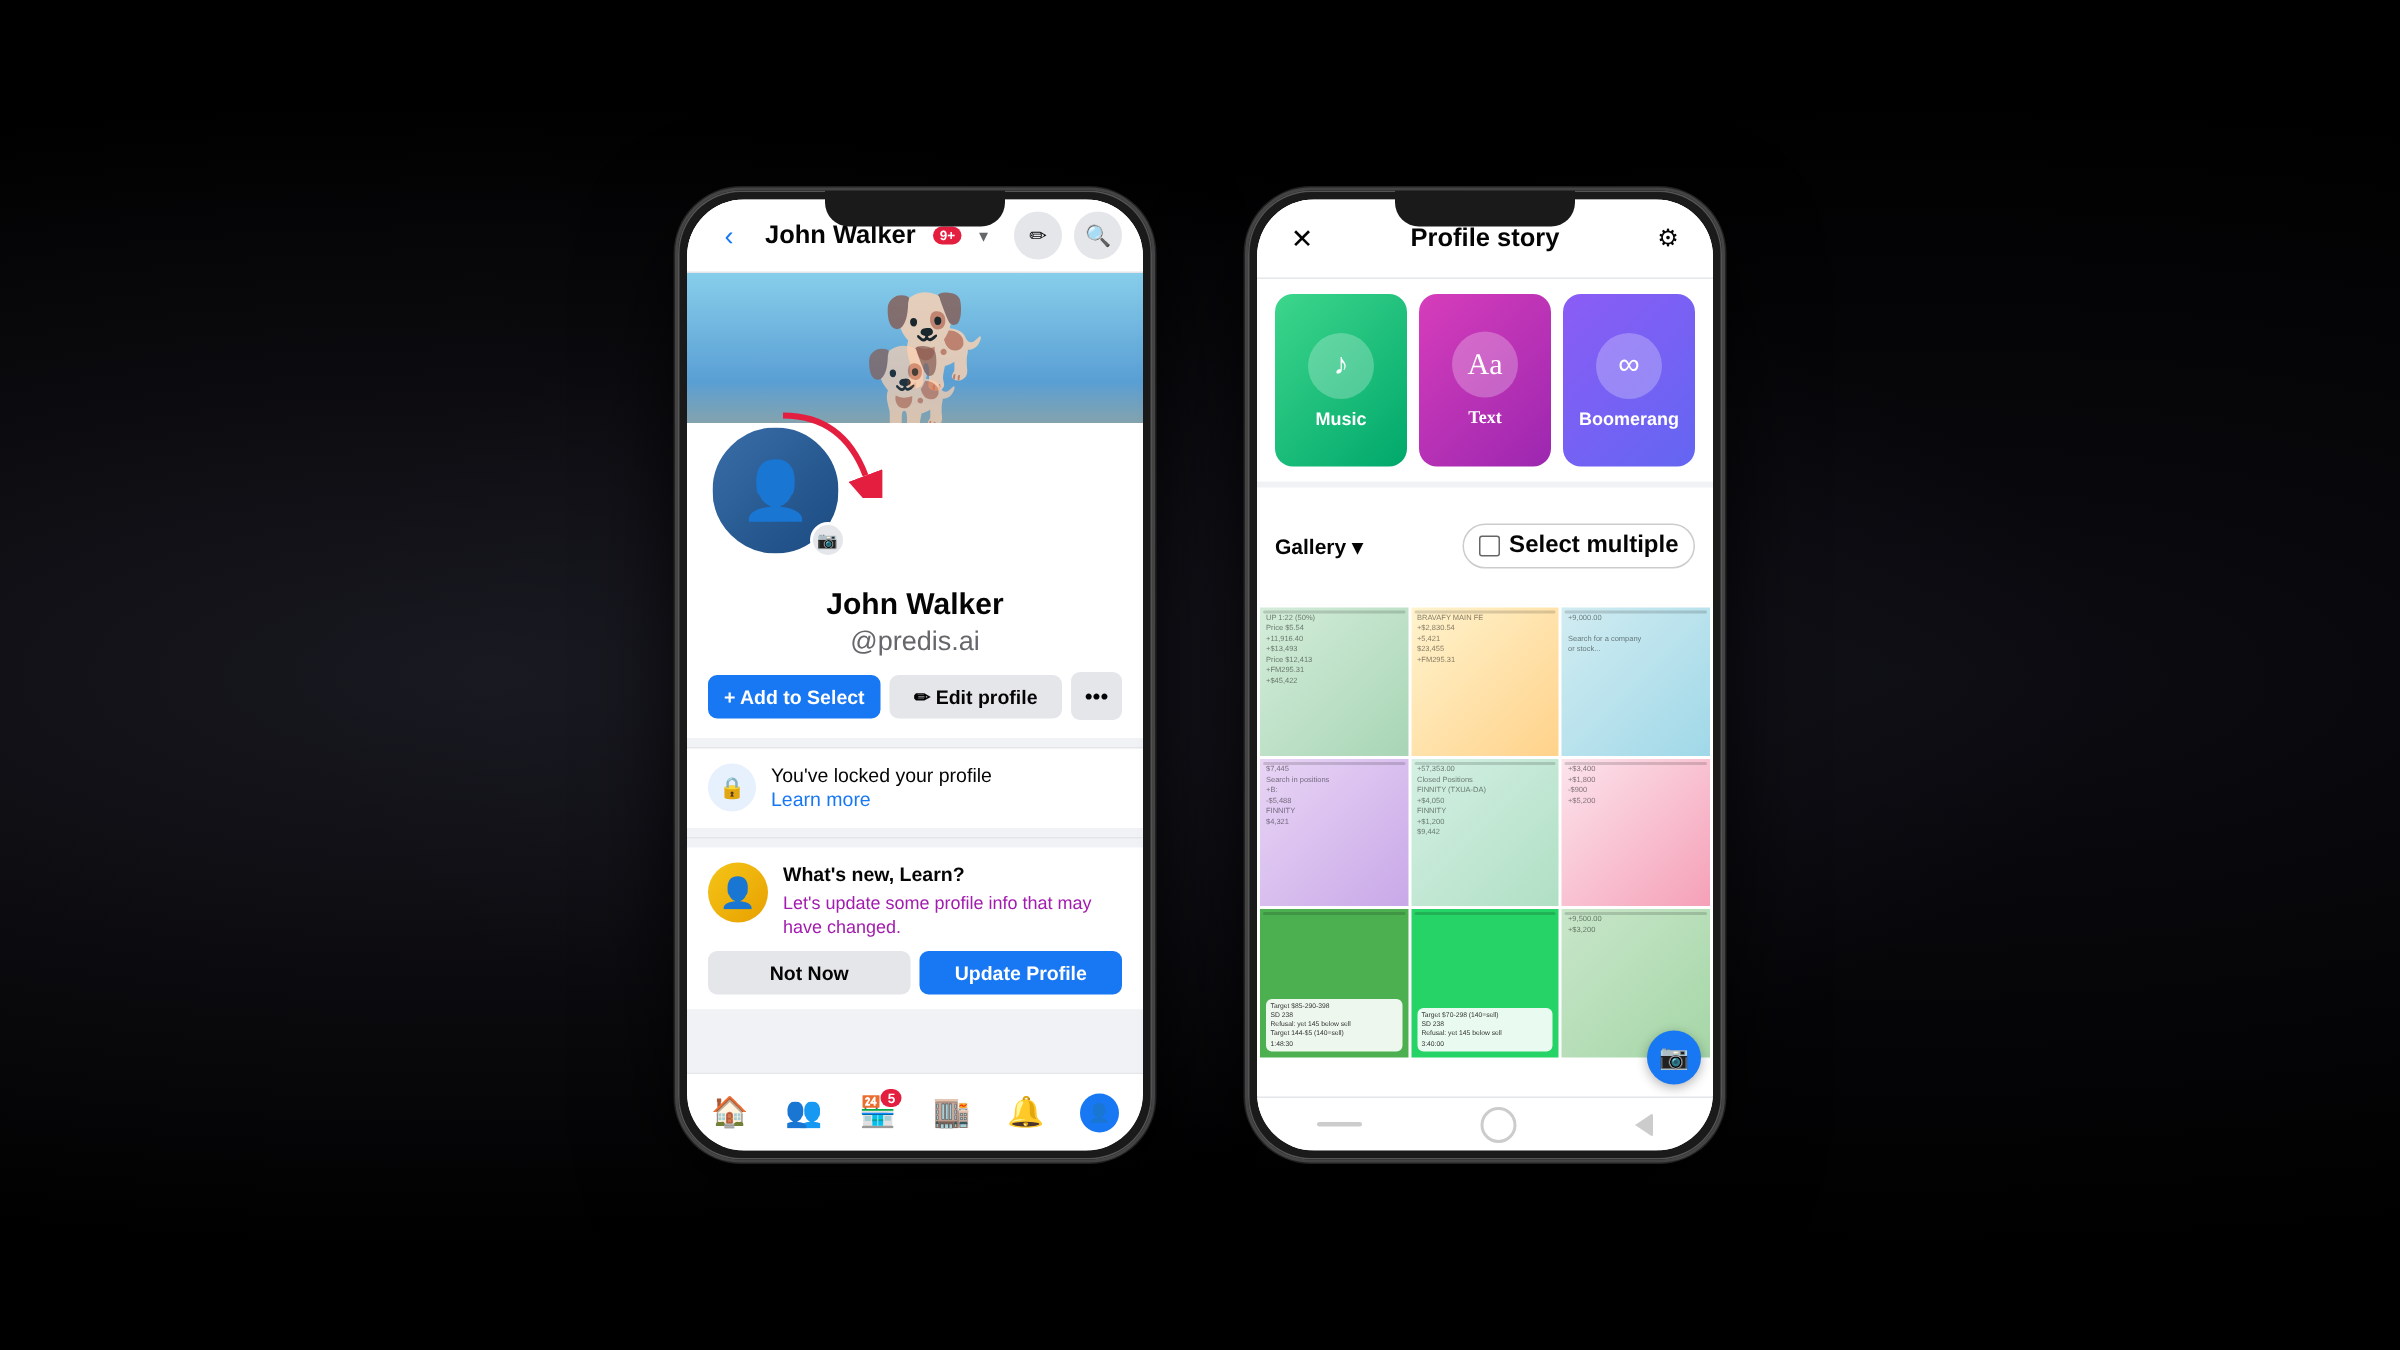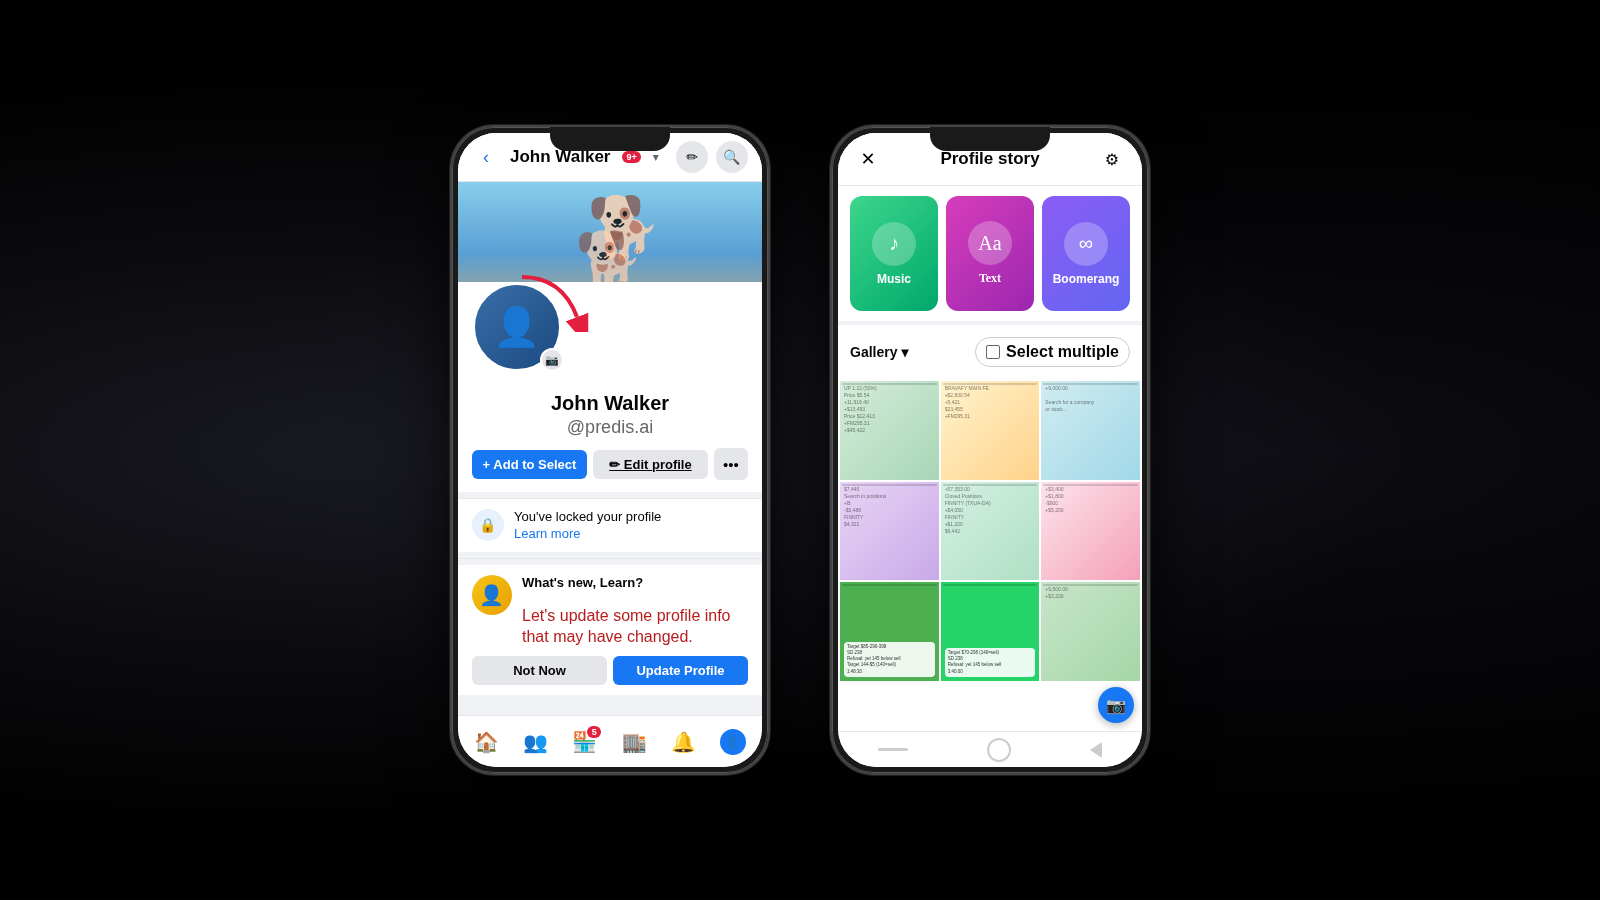--- a/index.html
+++ b/index.html
@@ -319,21 +319,20 @@
       border: none;
       border-radius: 6px;
       padding: 7px 10px;
       font-size: 13px;
       font-weight: 600;
       display: flex;
       align-items: center;
       justify-content: center;
       gap: 4px;
       cursor: pointer;
-      text-decoration: underline;
     }
 
     .btn-more {
       width: 34px; height: 32px;
       background: #e4e6ea;
       border: none;
       border-radius: 6px;
       display: flex; align-items: center; justify-content: center;
       font-size: 15px;
       cursor: pointer;
@@ -407,23 +406,23 @@
       flex: 1;
     }
 
     .whats-new-title {
       font-size: 13px;
       font-weight: 700;
       color: #050505;
     }
 
     .whats-new-subtitle {
-      font-size: 16px;
-      color: #b91c1c;
-      margin-top: 16px;
+      font-size: 12px;
+      color: #a21caf;
+      margin-top: 5px;
       line-height: 1.3;
     }
 
     
     .card-buttons {
       display: flex;
       gap: 6px;
       margin-top: 8px;
     }
 
@@ -573,21 +572,21 @@
       color: #fff;
       font-size: 12px;
       font-weight: 600;
     }
 
     
     .gallery-header {
       display: flex;
       align-items: center;
       justify-content: space-between;
-      padding: 12px 12px;
+      padding: 24px 12px;
       background: #fff;
       margin-top: 4px;
     }
 
     .gallery-selector {
       display: flex;
       align-items: center;
       gap: 4px;
       font-size: 14px;
       font-weight: 600;

